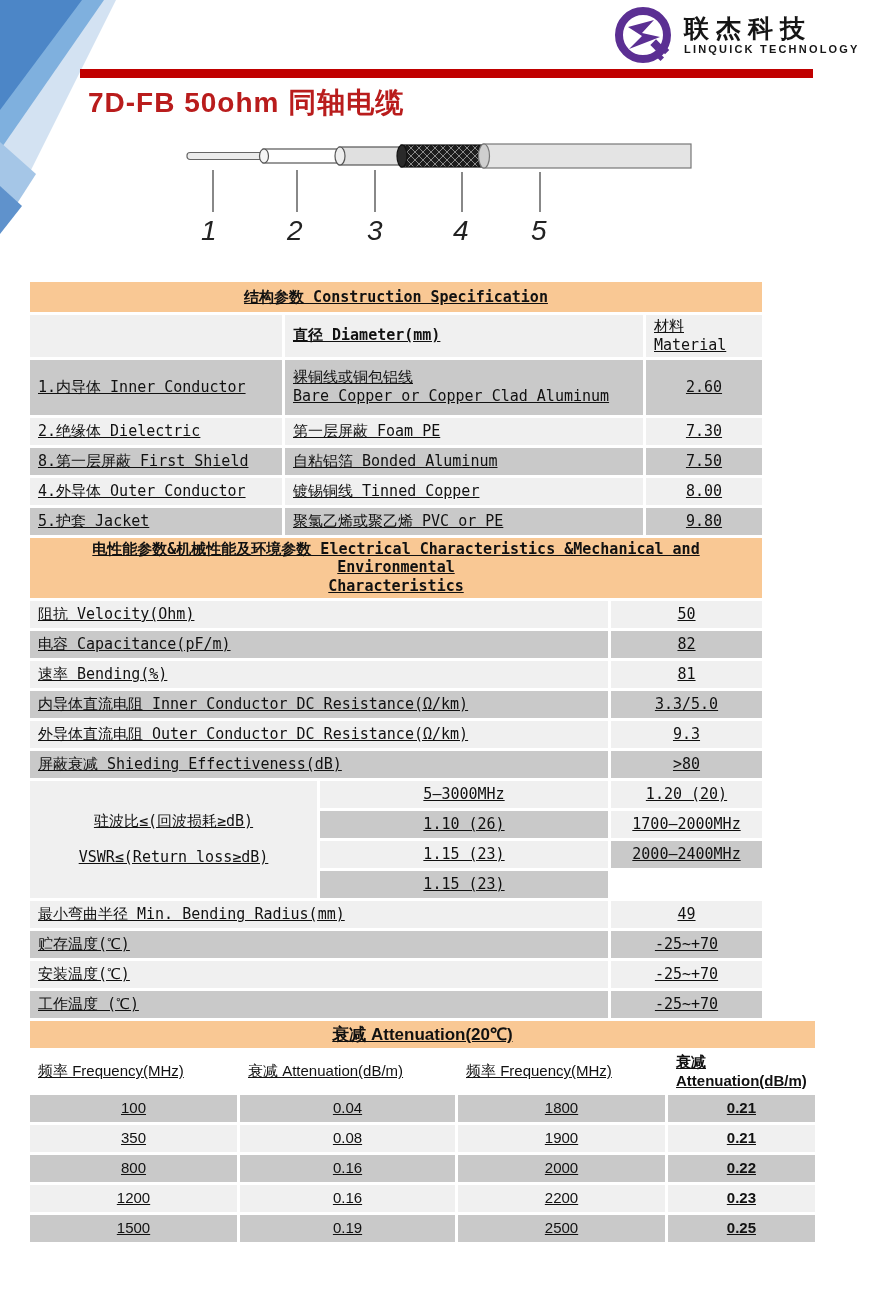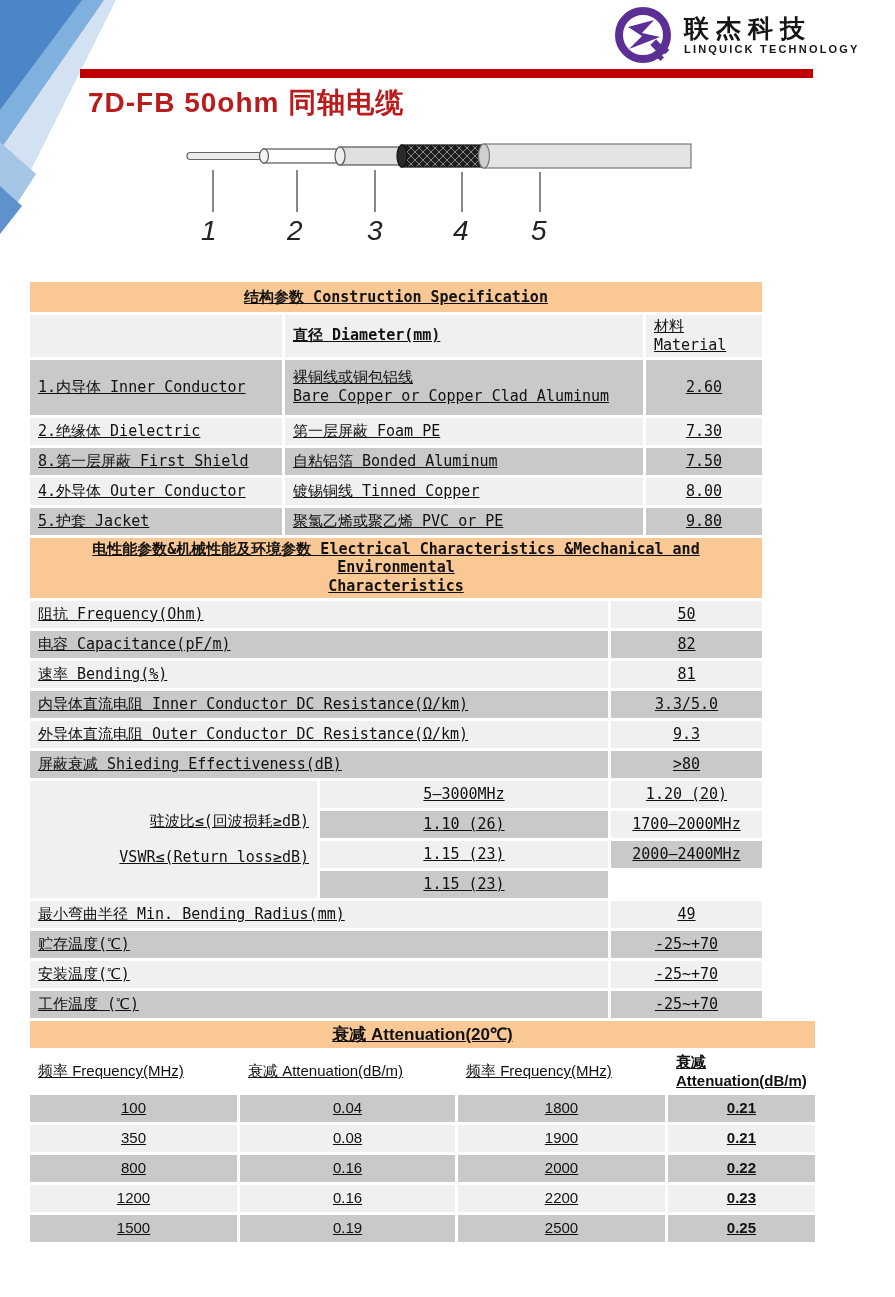--- a/index.html
+++ b/index.html
@@ -32,21 +32,21 @@
   .bold { font-weight:bold; }
   .col3 { grid-template-columns:252px 358px 1fr; }
   .col2e { grid-template-columns:578px 1fr; }
   .col3v { grid-template-columns:287px 288px 1fr; }
   .col4a { grid-template-columns:207px 215px 207px 1fr; }
   .h30 { min-height:30px; } .h27 { min-height:27px; } .h55 { min-height:55px; }
   .span3 { grid-column:1 / span 3; }
   .span2 { grid-column:1 / span 2; }
   .span4 { grid-column:1 / span 4; }
   .twoLine { flex-direction:column; align-items:flex-start; justify-content:center; }
-  .vswr-label { grid-row:1 / span 4; flex-direction:column; align-items:flex-end; justify-content:center; gap:18px; }
+  .vswr-label { grid-row:1 / span 4; flex-direction:column; align-items:center; justify-content:center; gap:18px; }
   .sans { font-family:"Liberation Sans", sans-serif; }
 </style>
 </head>
 <body>
 
 <div class="page">
 
   <svg class="corner-deco" width="290" height="240" viewBox="0 0 290 240">
     <polygon points="0,0 116,0 0,232" fill="#D3E2F2"></polygon>
     <polygon points="0,0 104,0 0,150" fill="#7FB0DE"></polygon>
@@ -142,21 +142,21 @@
       <div class="cell g h27">聚氯乙烯或聚乙烯 PVC or PE</div>
       <div class="cell g h27 ctr">9.80</div>
     </div>
 
     <div class="grid col2e">
       <div class="cell o ctr bold span2 twoLine" style="align-items:center; min-height:54px;padding-left:8px;">
         <span>电性能参数&amp;机械性能及环境参数 Electrical Characteristics &amp;Mechanical and Environmental</span>
         <span>Characteristics</span>
       </div>
 
-      <div class="cell l h27">阻抗 Frequency(Ohm)</div>
+      <div class="cell l h27">阻抗 Velocity(Ohm)</div>
       <div class="cell l h27 ctr">50</div>
 
       <div class="cell g h27">电容 Capacitance(pF/m)</div>
       <div class="cell g h27 ctr">82</div>
 
       <div class="cell l h27">速率 Bending(%)</div>
       <div class="cell l h27 ctr">81</div>
 
       <div class="cell g h27">内导体直流电阻 Inner Conductor DC Resistance(Ω/km)</div>
       <div class="cell g h27 ctr">3.3/5.0</div>

